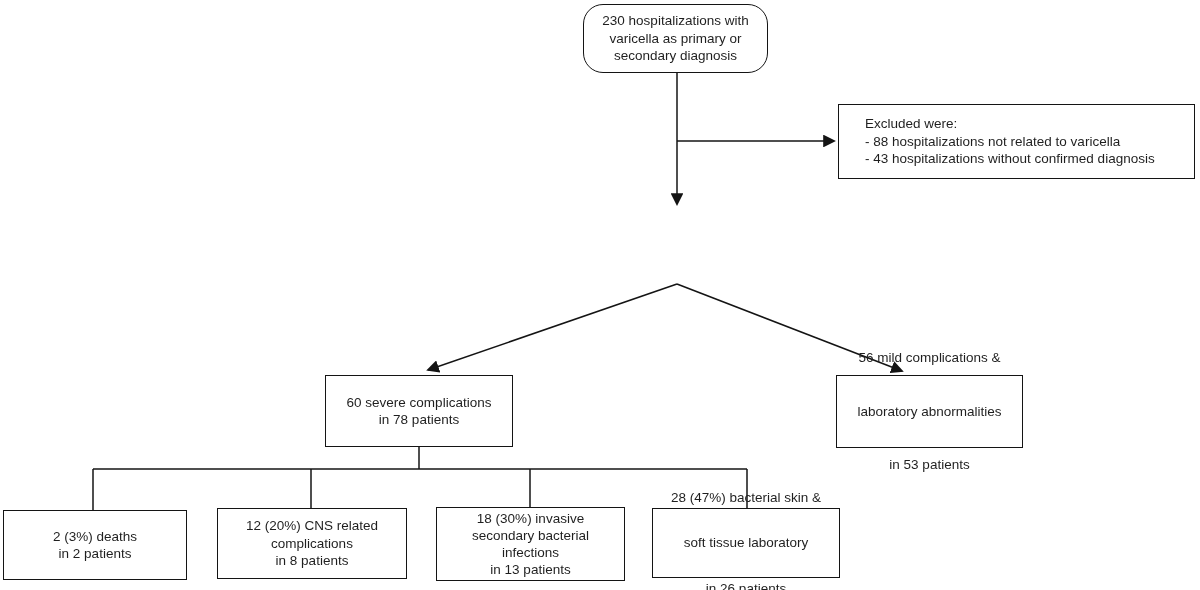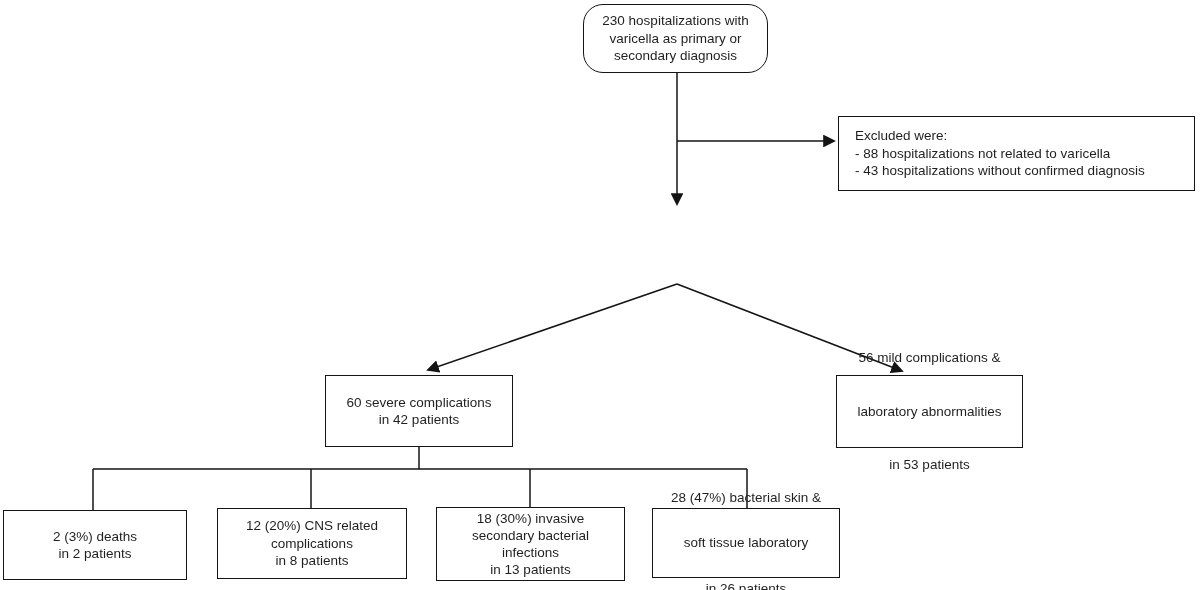--- a/index.html
+++ b/index.html
@@ -35,23 +35,22 @@
     line-height: 17.5px;
     display: flex;
     flex-direction: column;
     justify-content: center;
     align-items: center;
     text-align: center;
   }
   .box.left-align {
     align-items: flex-start;
     text-align: right;
-    padding-left: 16px;
+    padding-left: 26px;
     padding-right: 6px;
-    margin-top: 12px;
   }
   #box-source   { left: 583px; top: 4px;   width: 185px; height: 69px; border-radius: 20px; }
   #box-excluded { left: 838px; top: 104px; width: 357px; height: 75px; }
   #box-cohort   { left: 583px; top: 208px; width: 185px; height: 74px; line-height: 17px; }
   #box-severe   { left: 325px; top: 375px; width: 188px; height: 72px; }
   #box-mild     { left: 836px; top: 375px; width: 187px; height: 73px; gap: 36px; }
   #box-deaths   { left: 3px;   top: 510px; width: 184px; height: 70px; }
   #box-cns      { left: 217px; top: 508px; width: 190px; height: 71px; }
   #box-invasive { left: 436px; top: 507px; width: 189px; height: 74px; line-height: 17px; }
   #box-skin     { left: 652px; top: 508px; width: 188px; height: 70px; gap: 28px; }
@@ -93,21 +92,21 @@
 
   <div class="box left-align" id="box-excluded">
     <div>Excluded were:</div>
     <div>- 88 hospitalizations not related to varicella</div>
     <div>- 43 hospitalizations without confirmed diagnosis</div>
   </div>
 
 
   <div class="box" id="box-severe">
     <div>60 severe complications</div>
-    <div>in 42 patients</div>
+    <div>in 78 patients</div>
   </div>
 
   <div class="box" id="box-mild">
     <div>56 mild complications &amp;</div>
     <div>laboratory abnormalities</div>
     <div>in 53 patients</div>
   </div>
 
   <div class="box" id="box-deaths">
     <div>2 (3%) deaths</div>

